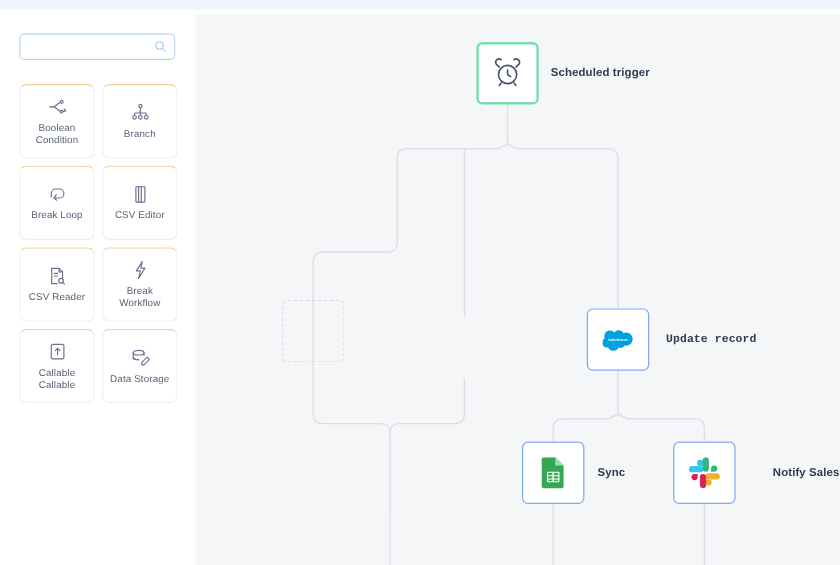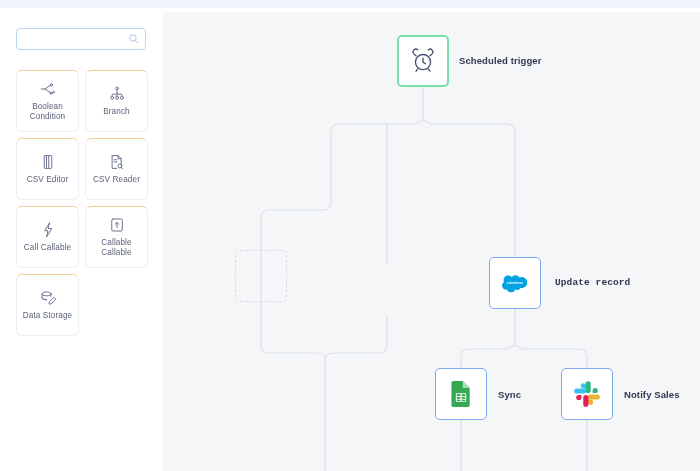--- a/index.html
+++ b/index.html
@@ -215,20 +215,27 @@
           <path d="M12 6.3v4"></path>
           <path d="M5.5 14.5v-1.3a1 1 0 0 1 1-1h11a1 1 0 0 1 1 1v1.3"></path>
           <path d="M12 10.3v4.2"></path>
           <circle cx="5.5" cy="17" r="2"></circle>
           <circle cx="12" cy="17" r="2"></circle>
           <circle cx="18.5" cy="17" r="2"></circle>
         </svg>
         <div class="card-label">Branch</div>
       </div>
 
+      <div class="node-card">
+        <svg class="card-icon" viewBox="0 0 24 24" fill="none" stroke="#6b7190" stroke-width="1.3" stroke-linecap="round" stroke-linejoin="round">
+          <path d="M5 15V11a5 5 0 0 1 5-5h4a5 5 0 0 1 0 10H8"></path>
+          <path d="M10.5 12.5L8 16l3 2.5"></path>
+        </svg>
+        <div class="card-label">Break Loop</div>
+      </div>
 
       <div class="node-card">
         <svg class="card-icon" viewBox="0 0 24 24" fill="none" stroke="#6b7190" stroke-width="1.3" stroke-linecap="round" stroke-linejoin="round">
           <rect x="7" y="3.5" width="10" height="17" rx="1"></rect>
           <line x1="10" y1="3.5" x2="10" y2="20.5"></line>
           <line x1="13" y1="3.5" x2="13" y2="20.5"></line>
         </svg>
         <div class="card-label">CSV Editor</div>
       </div>
 
@@ -242,21 +249,21 @@
           <circle cx="15.8" cy="17.3" r="2.6"></circle>
           <line x1="17.8" y1="19.3" x2="19.6" y2="21.1"></line>
         </svg>
         <div class="card-label">CSV Reader</div>
       </div>
 
       <div class="node-card">
         <svg class="card-icon" viewBox="0 0 24 24" fill="none" stroke="#6b7190" stroke-width="1.3" stroke-linecap="round" stroke-linejoin="round">
           <path d="M14 2.5L7.5 13h4.5l-2 8.5L17 10h-4.5z"></path>
         </svg>
-        <div class="card-label">Call Callable</div>
+        <div class="card-label">Break Workflow</div>
       </div>
 
       <div class="node-card">
         <svg class="card-icon" viewBox="0 0 24 24" fill="none" stroke="#6b7190" stroke-width="1.3" stroke-linecap="round" stroke-linejoin="round">
           <rect x="5" y="4" width="14" height="16" rx="1.5"></rect>
           <path d="M12 15.5V8.5"></path>
           <path d="M9.5 11L12 8.5 14.5 11"></path>
         </svg>
         <div class="card-label">Callable Callable</div>
       </div>
@@ -349,16 +356,16 @@
           <path fill="#36C5F0" d="M19.7 19h-14a5.4 5.4 0 1 0 0 10.8h14a5.4 5.4 0 0 0 0-10.8z" transform="translate(0,-3.6)"></path>
           <path fill="#2EB67D" d="M49.4 19.7a5.4 5.4 0 1 0-10.8 0v5.4H44a5.4 5.4 0 0 0 5.4-5.4z"></path>
           <path fill="#2EB67D" d="M35 19.7v-14a5.4 5.4 0 1 0-10.8 0v14a5.4 5.4 0 1 0 10.8 0z" transform="translate(-0.2,0)"></path>
           <path fill="#ECB22E" d="M34.3 49.4a5.4 5.4 0 1 0 0-10.8h-5.4V44a5.4 5.4 0 0 0 5.4 5.4z"></path>
           <path fill="#ECB22E" d="M34.3 35h14a5.4 5.4 0 1 0 0-10.8h-14a5.4 5.4 0 0 0 0 10.8z" transform="translate(0,3.6)"></path>
           <path fill="#E01E5A" d="M4.6 34.3a5.4 5.4 0 1 0 10.8 0v-5.4H10a5.4 5.4 0 0 0-5.4 5.4z"></path>
           <path fill="#E01E5A" d="M19 34.3v14a5.4 5.4 0 1 0 10.8 0v-14a5.4 5.4 0 1 0-10.8 0z" transform="translate(0.2,0)"></path>
         </g>
       </svg>
     </div>
-    <div class="wf-label" style="left:461px; top:377px;">Notify Sales</div>
+    <div class="wf-label" style="left:481px; top:377px;">Notify Sales</div>
 
   </div>
 </div>
 
 </body></html>

